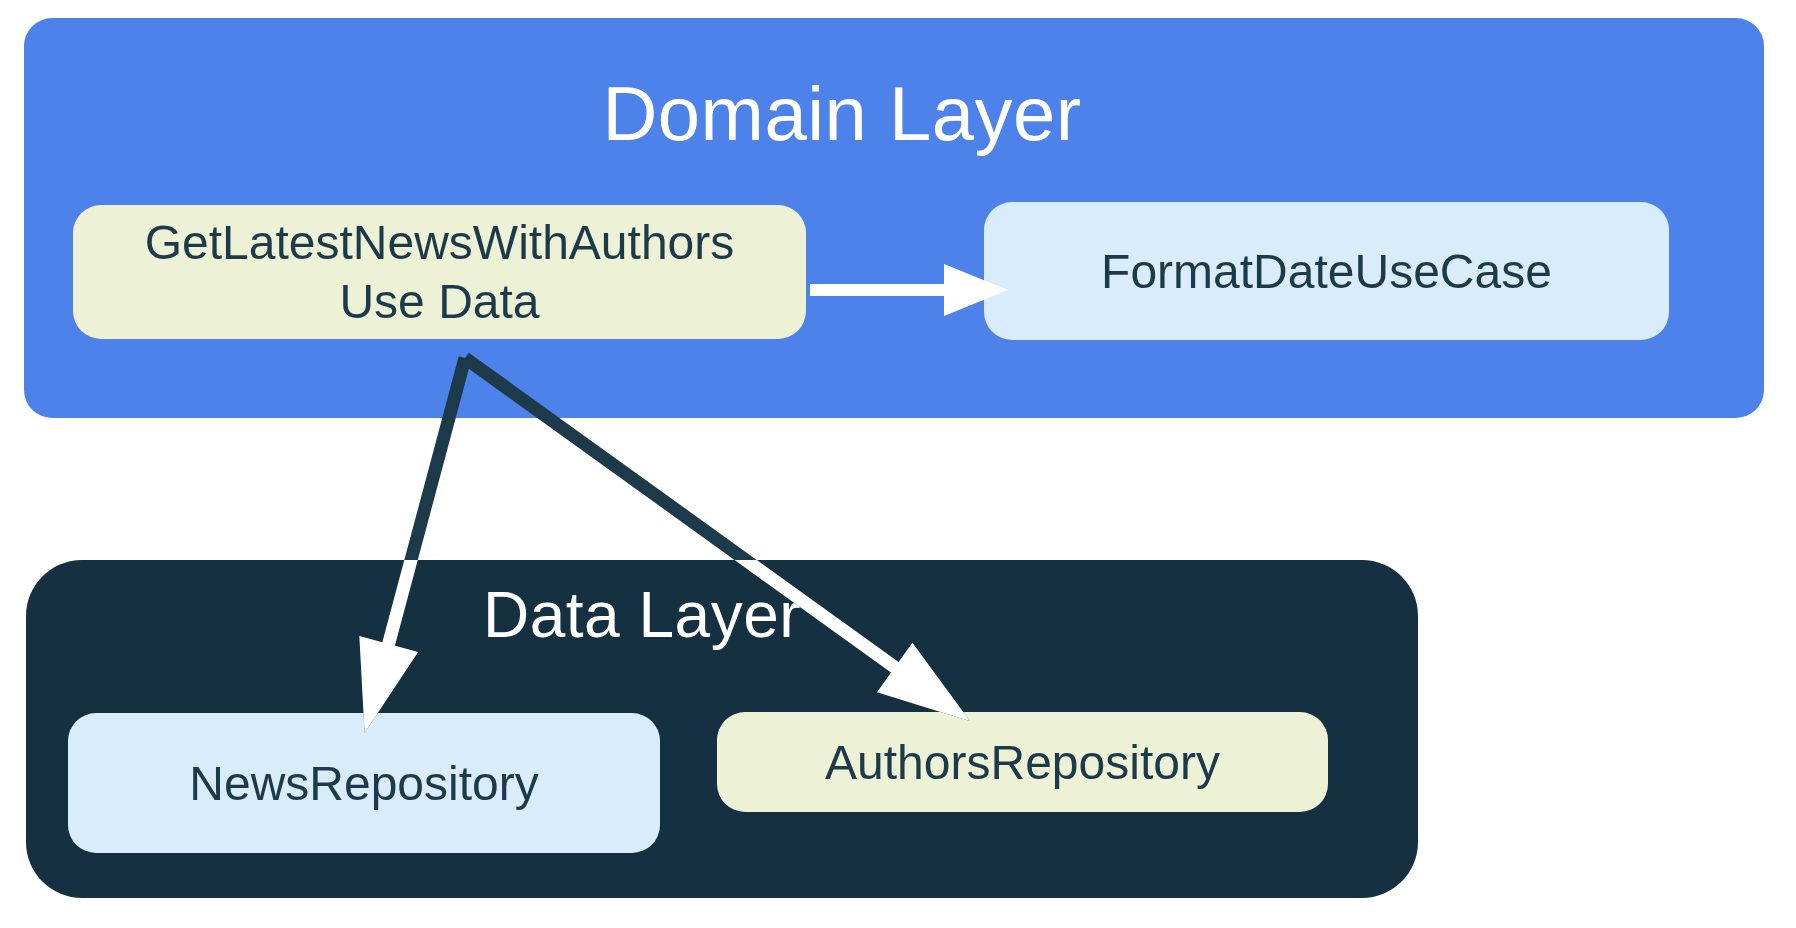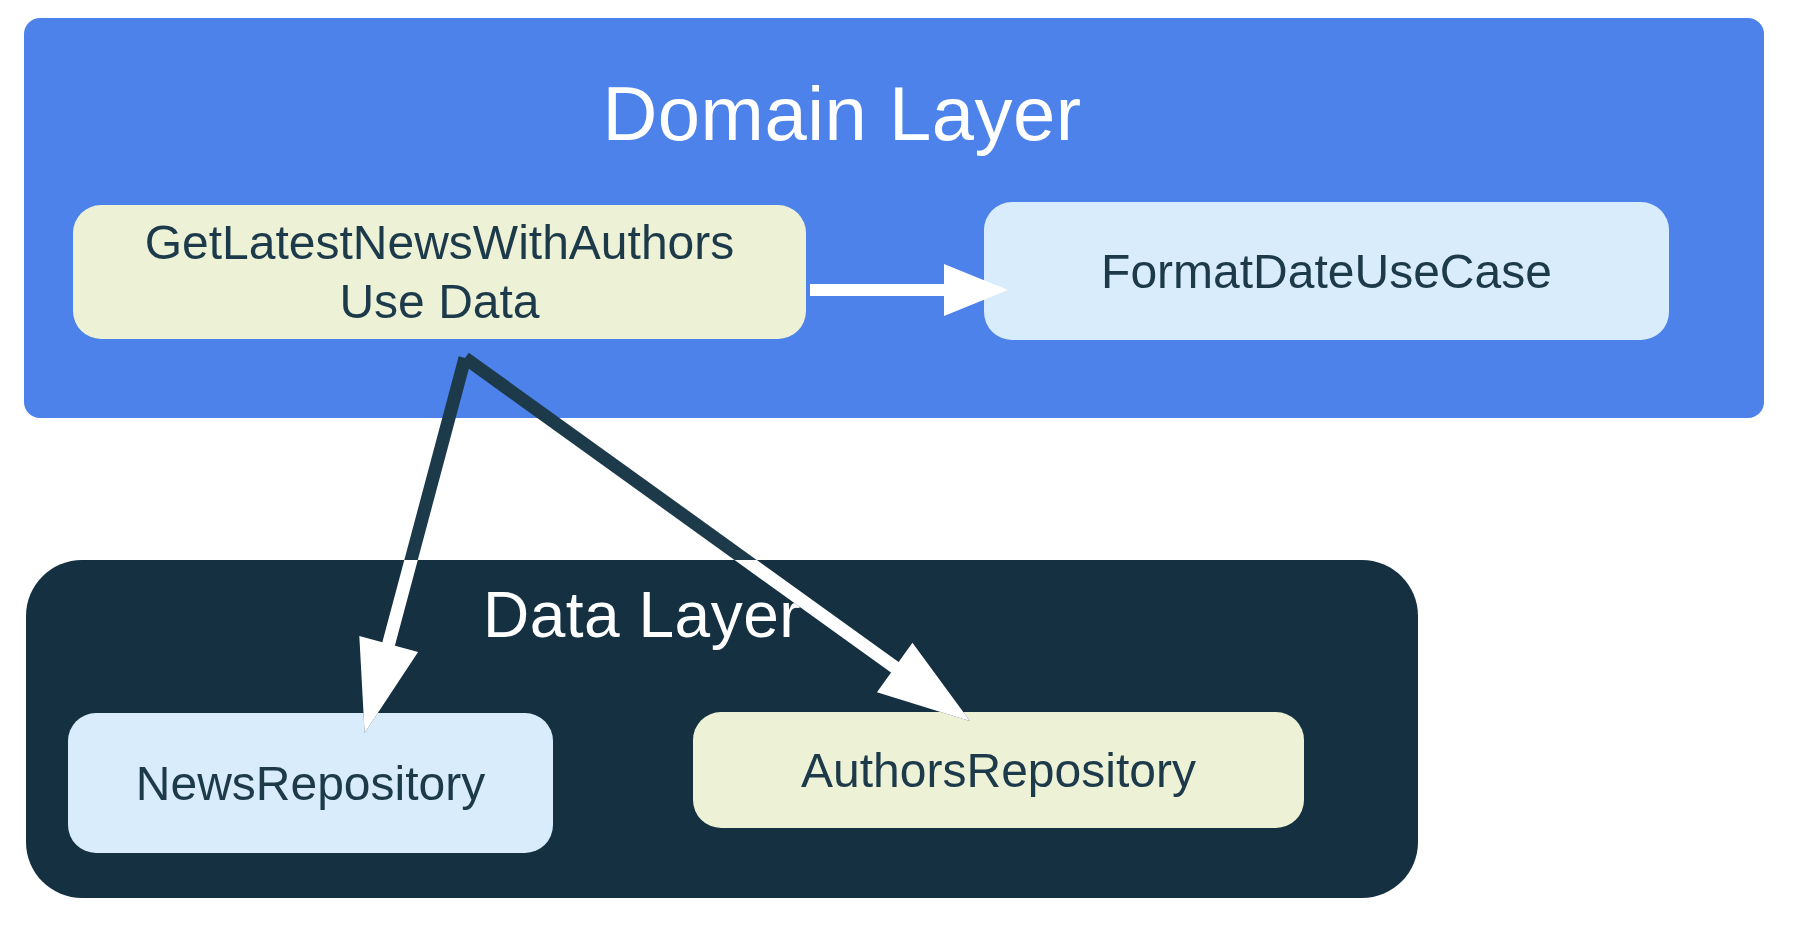--- a/index.html
+++ b/index.html
@@ -18,21 +18,21 @@
     width:1796px;height:928px;
     background:var(--white);
     overflow:hidden;
   }
   .layer{
     position:absolute;
   }
   .layer-domain{
     left:24px;top:18px;width:1740px;height:400px;
     background:var(--blue);
-    border-radius:16px;
+    border-radius:28px;
   }
   .layer-data{
     left:26px;top:560px;width:1392px;height:338px;
     background:var(--navy);
     border-radius:56px;
   }
   .layer-title{
     position:absolute;left:0;width:100%;
     text-align:center;
     color:var(--white);
@@ -61,25 +61,25 @@
   .node-usecase{
     left:73px;top:205px;width:733px;height:134px;
     background:var(--pale-yellow);
   }
   .node-formatdate{
     left:984px;top:202px;width:685px;height:138px;
     background:var(--pale-blue);
   }
   
   .node-newsrepo{
-    left:68px;top:713px;width:485px;height:140px;
+    left:68px;top:713px;width:592px;height:140px;
     background:var(--pale-blue);
   }
   .node-authorsrepo{
-    left:693px;top:712px;width:611px;height:116px;
+    left:717px;top:712px;width:611px;height:100px;
     background:var(--pale-yellow);
   }
   .arrows{
     position:absolute;left:0;top:0;width:1796px;height:928px;
     pointer-events:none;
   }
   .edge-dark{stroke:var(--ink);fill:var(--ink);stroke-width:13;}
   .edge-white{stroke:var(--white);fill:var(--white);stroke-width:13;}
   .edge-h{stroke:var(--white);stroke-width:12;}
   .edge-h-head{fill:var(--white);}

